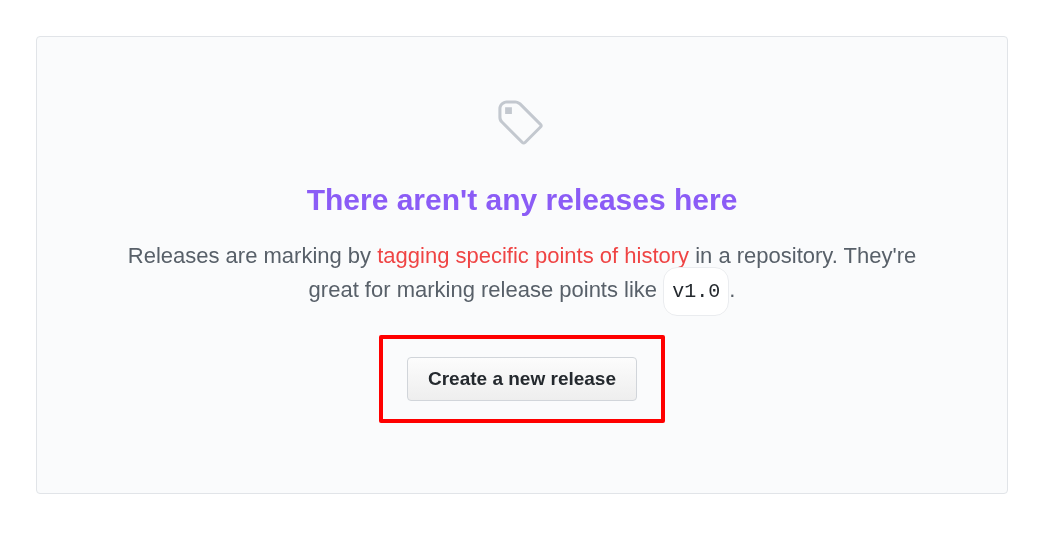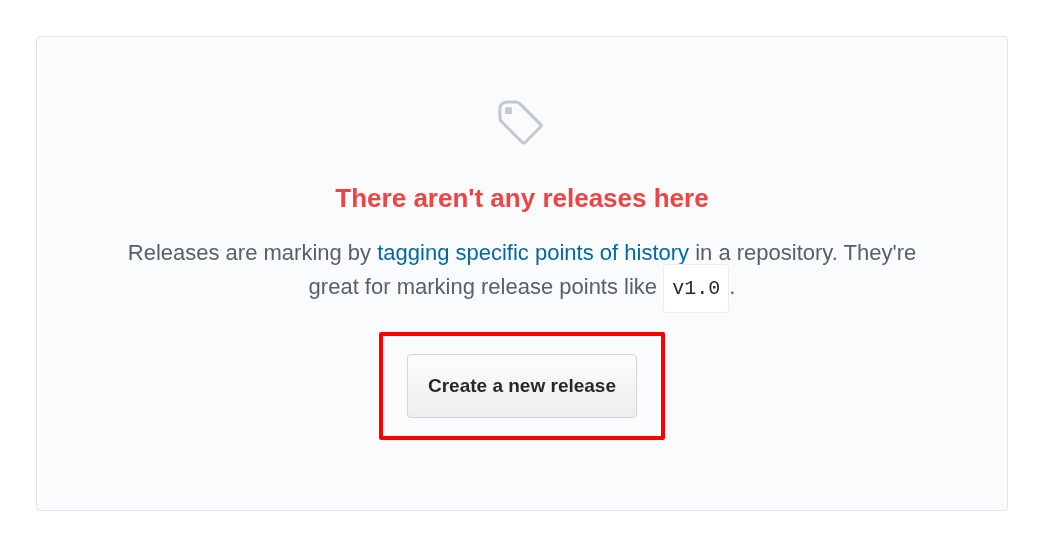--- a/index.html
+++ b/index.html
@@ -24,59 +24,59 @@
     .tag-icon {
       display: inline-block;
       margin-bottom: 28px;
     }
     .tag-icon svg {
       fill: #c3c8cf;
       width: 54px;
       height: 54px;
     }
     h2 {
-      font-size: 26px;
+      font-size: 30px;
       font-weight: 600;
-      color: #ef4444;
+      color: #8b5cf6;
       margin-bottom: 22px;
     }
     .description {
       font-size: 22px;
       color: #586069;
       line-height: 1.55;
       margin-bottom: 28px;
     }
     .description a {
-      color: #0369a1;
+      color: #ef4444;
       text-decoration: none;
     }
     .description code {
       font-family: "SFMono-Regular", Consolas, "Liberation Mono", Menlo, monospace;
       background: #ffffff;
       border: 1px solid #eaecef;
-      border-radius: 3px;
+      border-radius: 14px;
       padding: 12px 8px;
       font-size: 20px;
       color: #24292e;
     }
     .highlight-box {
       display: inline-block;
       border: 4px solid #ff0000;
       padding: 18px 24px;
       border-radius: 2px;
     }
     .btn {
       display: inline-block;
       font-size: 19px;
       font-weight: 600;
       color: #24292e;
       background: linear-gradient(#fcfcfc, #eeeeee);
       border: 1px solid #d1d5da;
       border-radius: 4px;
-      padding: 20px 20px;
+      padding: 10px 20px;
       cursor: pointer;
     }
   </style>
 </head>
 <body>
 
 <div class="blankslate">
   <span class="tag-icon">
     <svg viewBox="0 0 16 16" width="54" height="54">
       <path fill-rule="evenodd" d="M7.73 1.73C7.26 1.26 6.62 1 5.96 1H3.5C2.13 1 1 2.13 1 3.5v2.47c0 .66.27 1.3.73 1.77l6.06 6.06c.39.39 1.02.39 1.41 0l4.59-4.59a.996.996 0 000-1.41L7.73 1.73zM2.38 7.09c-.31-.3-.47-.7-.47-1.13V3.5c0-.88.72-1.59 1.59-1.59h2.47c.42 0 .83.16 1.13.47l6.14 6.13-4.73 4.73-6.13-6.15zM3.01 3h2v2H3V3h.01z"></path>

